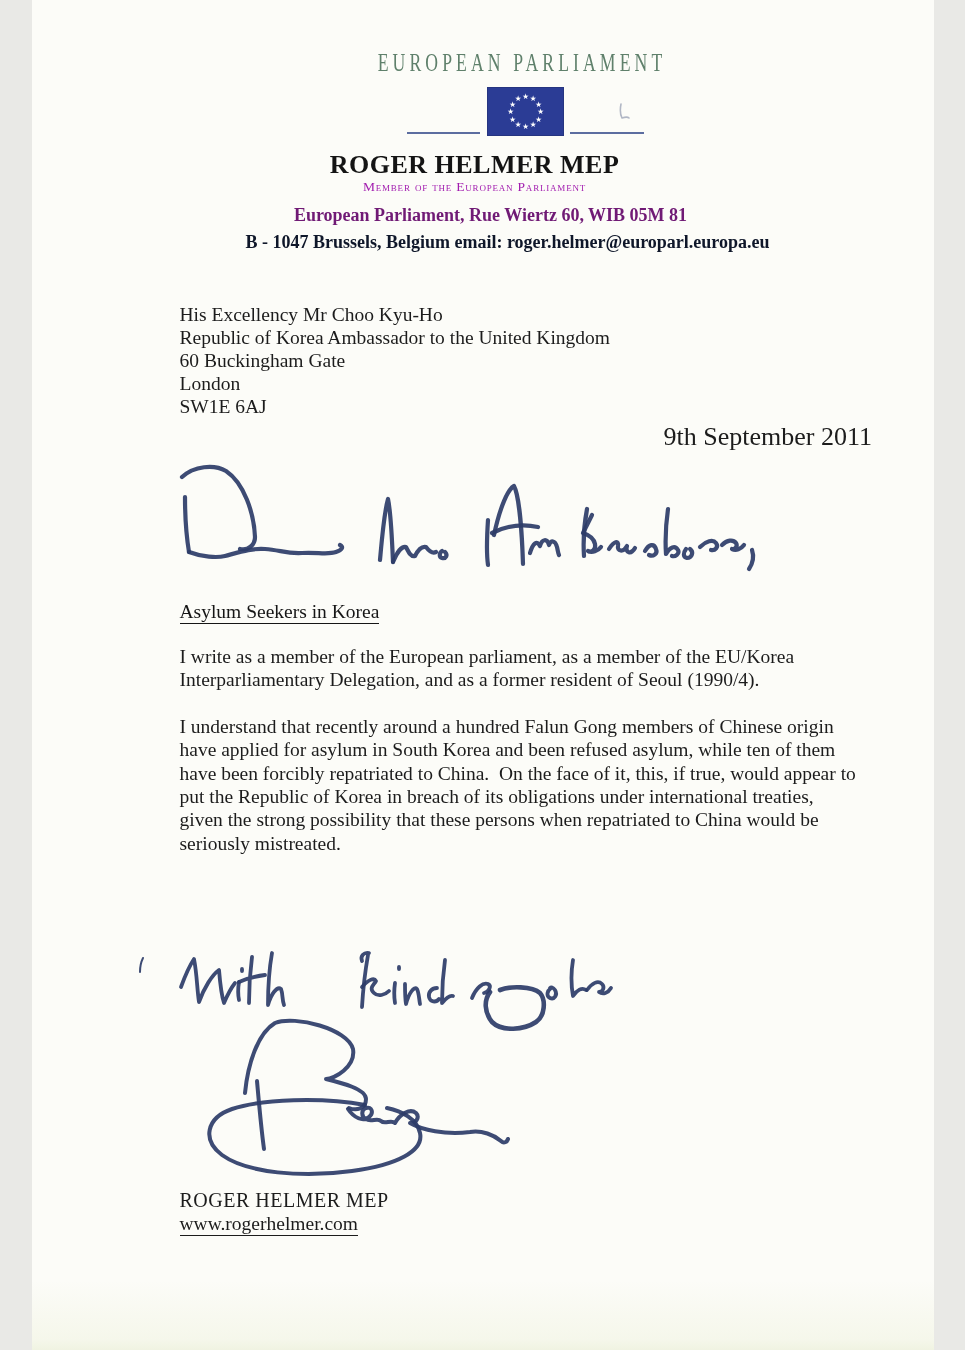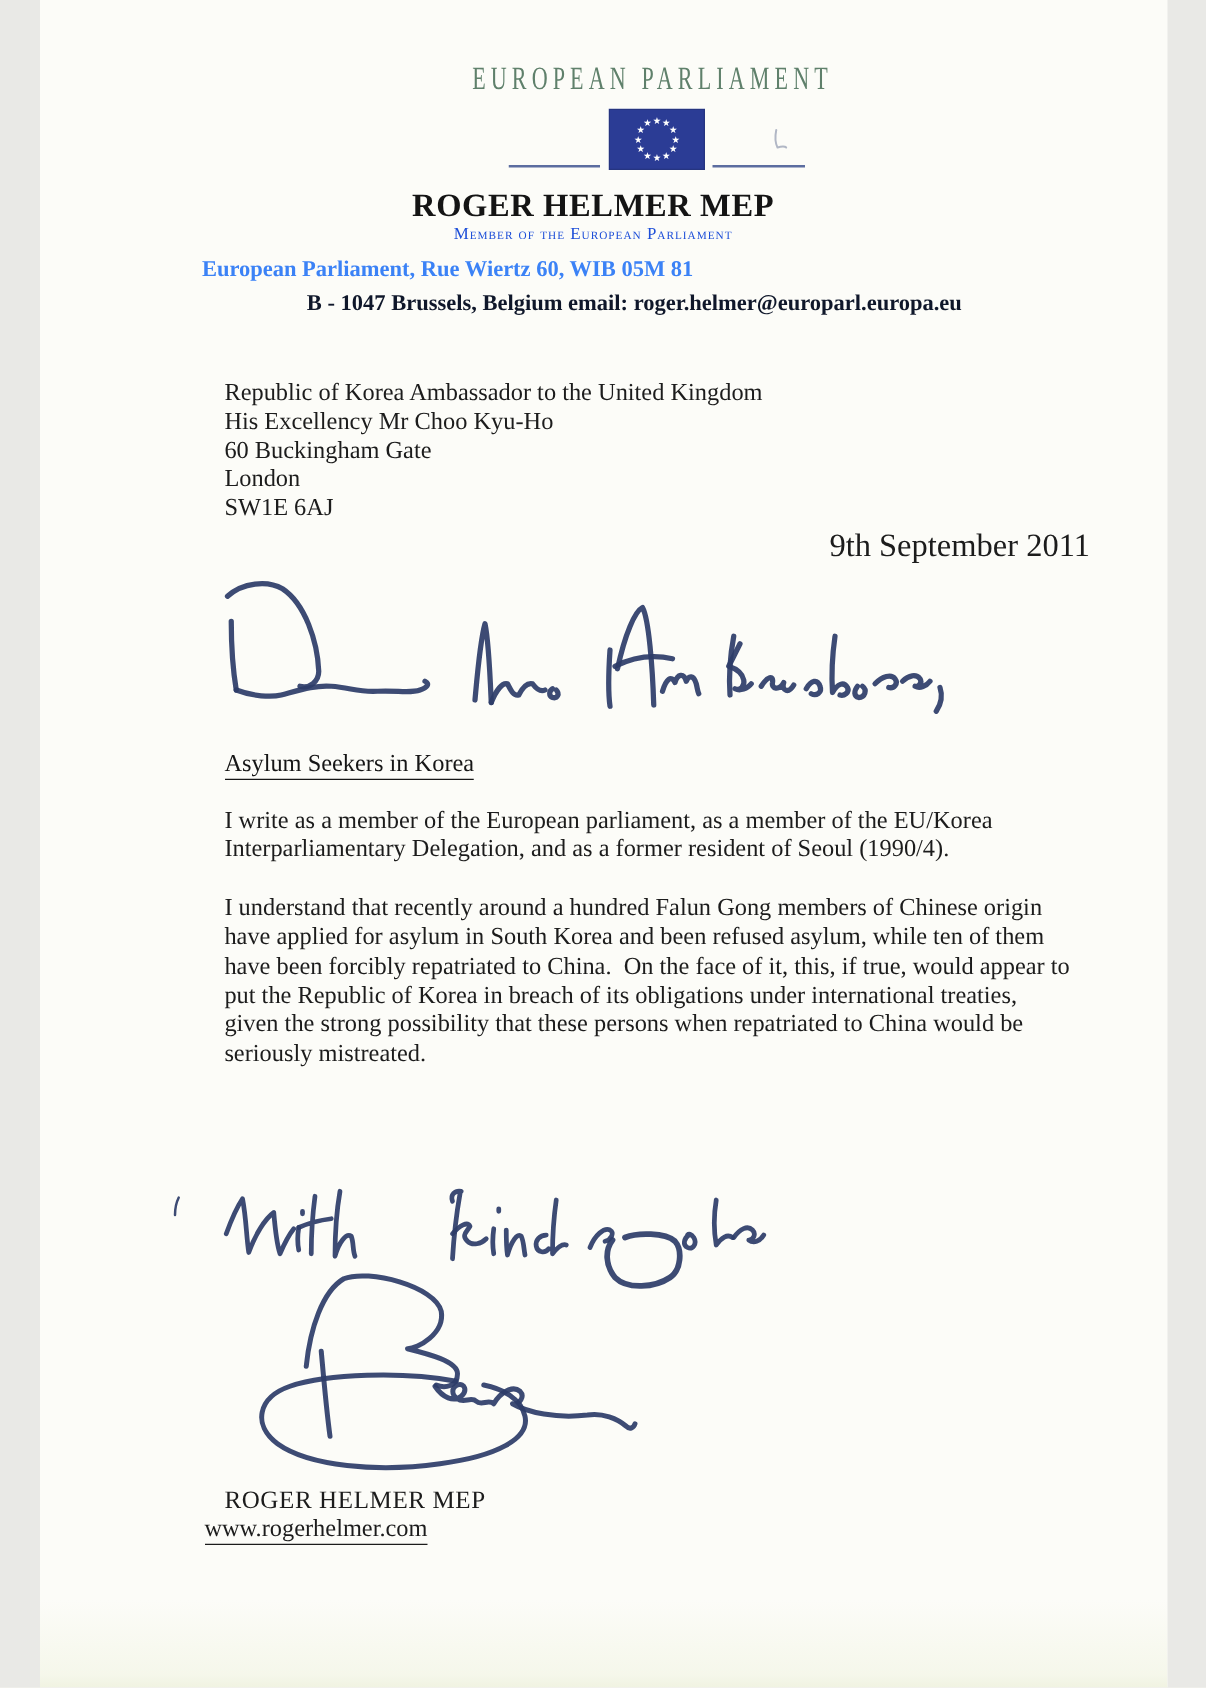--- a/index.html
+++ b/index.html
@@ -36,44 +36,44 @@
   .rule.left{left:375px;width:73px;}
   .rule.right{left:538px;width:74px;}
   .flag-smudge{position:absolute;left:584px;top:14px;}
 
   .member-name{
     left:148px;top:150px;width:590px;text-align:center;
     font-size:26px;font-weight:700;letter-spacing:.5px;white-space:nowrap;color:#141414;
   }
   .member-title{
     left:148px;top:179px;width:590px;text-align:center;
-    font-size:13.5px;font-variant:small-caps;letter-spacing:.8px;color:#1d4ed8;
+    font-size:13.5px;font-variant:small-caps;letter-spacing:.8px;color:#a21caf;
   }
-  .hq-line1{left:130px;top:205px;width:590px;font-size:18px;font-weight:700;white-space:nowrap;color:#3b82f6;}
+  .hq-line1{left:164px;top:205px;width:590px;text-align:center;font-size:18px;font-weight:700;white-space:nowrap;color:#701a75;}
   .hq-line2{left:148px;top:232px;width:590px;text-align:right;font-size:18px;font-weight:700;white-space:nowrap;color:#0f172a;}
 
   
   .recipient{left:148px;top:303px;font-size:19.5px;line-height:23px;color:#1c1c1c;}
   .date{left:632px;top:422px;font-size:26px;color:#1c1c1c;}
 
   
   .subject{left:148px;top:601px;font-size:19.5px;color:#161616;text-align:right;}
   .subject span{border-bottom:1.6px solid #161616;padding-bottom:1px;}
   .body-text{left:148px;top:645px;width:678px;font-size:19.5px;line-height:23.4px;color:#1c1c1c;text-align:left;font-family:Liberation Serif, serif;}
   .body-text p{margin:0 0 23px 0;}
 
   
   .ink path{fill:none;stroke:#2c3c68;stroke-linecap:round;stroke-linejoin:round;opacity:.92;}
   .hw-salutation{left:130px;top:463px;}
   .hw-closing{left:100px;top:938px;}
   .hw-signature{left:130px;top:1015px;}
 
   
   .footer-name{left:148px;top:1189px;font-size:20px;letter-spacing:.5px;color:#1c1c1c;}
-  .footer-site{left:132px;top:1213px;font-size:19.5px;color:#1c1c1c;}
+  .footer-site{left:148px;top:1213px;font-size:19.5px;color:#1c1c1c;}
   .footer-site span{border-bottom:1.6px solid #1c1c1c;padding-bottom:1px;}
 </style>
 </head>
 <body>
 
 <div class="page">
 
   <div class="abs org-name">EUROPEAN PARLIAMENT</div>
 
   <div class="abs flag-row">
@@ -101,22 +101,22 @@
       <path d="M5 3 C4 8 4 13 6 17 M6 17 C9 16 12 16 13 17" fill="none" stroke="#98a0b4" stroke-width="1.6" opacity="0.75" stroke-linecap="round"></path>
     </svg>
   </div>
 
   <div class="abs member-name">ROGER HELMER MEP</div>
   <div class="abs member-title">Member of the European Parliament</div>
   <div class="abs hq-line1">European Parliament, Rue Wiertz 60, WIB 05M 81</div>
   <div class="abs hq-line2">B - 1047 Brussels, Belgium email: roger.helmer@europarl.europa.eu</div>
 
   <div class="abs recipient">
+    <div>His Excellency Mr Choo Kyu-Ho</div>
     <div>Republic of Korea Ambassador to the United Kingdom</div>
-    <div>His Excellency Mr Choo Kyu-Ho</div>
     <div>60 Buckingham Gate</div>
     <div>London</div>
     <div>SW1E 6AJ</div>
   </div>
 
   <div class="abs date">9th September 2011</div>
 
   <svg class="abs ink hw-salutation" width="640" height="125" viewBox="0 0 640 125" role="img" aria-label="Dear Mr Ambassador,">
     <g stroke-width="4.2">
       <path d="M20 14 C32 3 52 1 64 8 C82 20 92 50 93 74 C93 82 86 88 78 86"></path>

